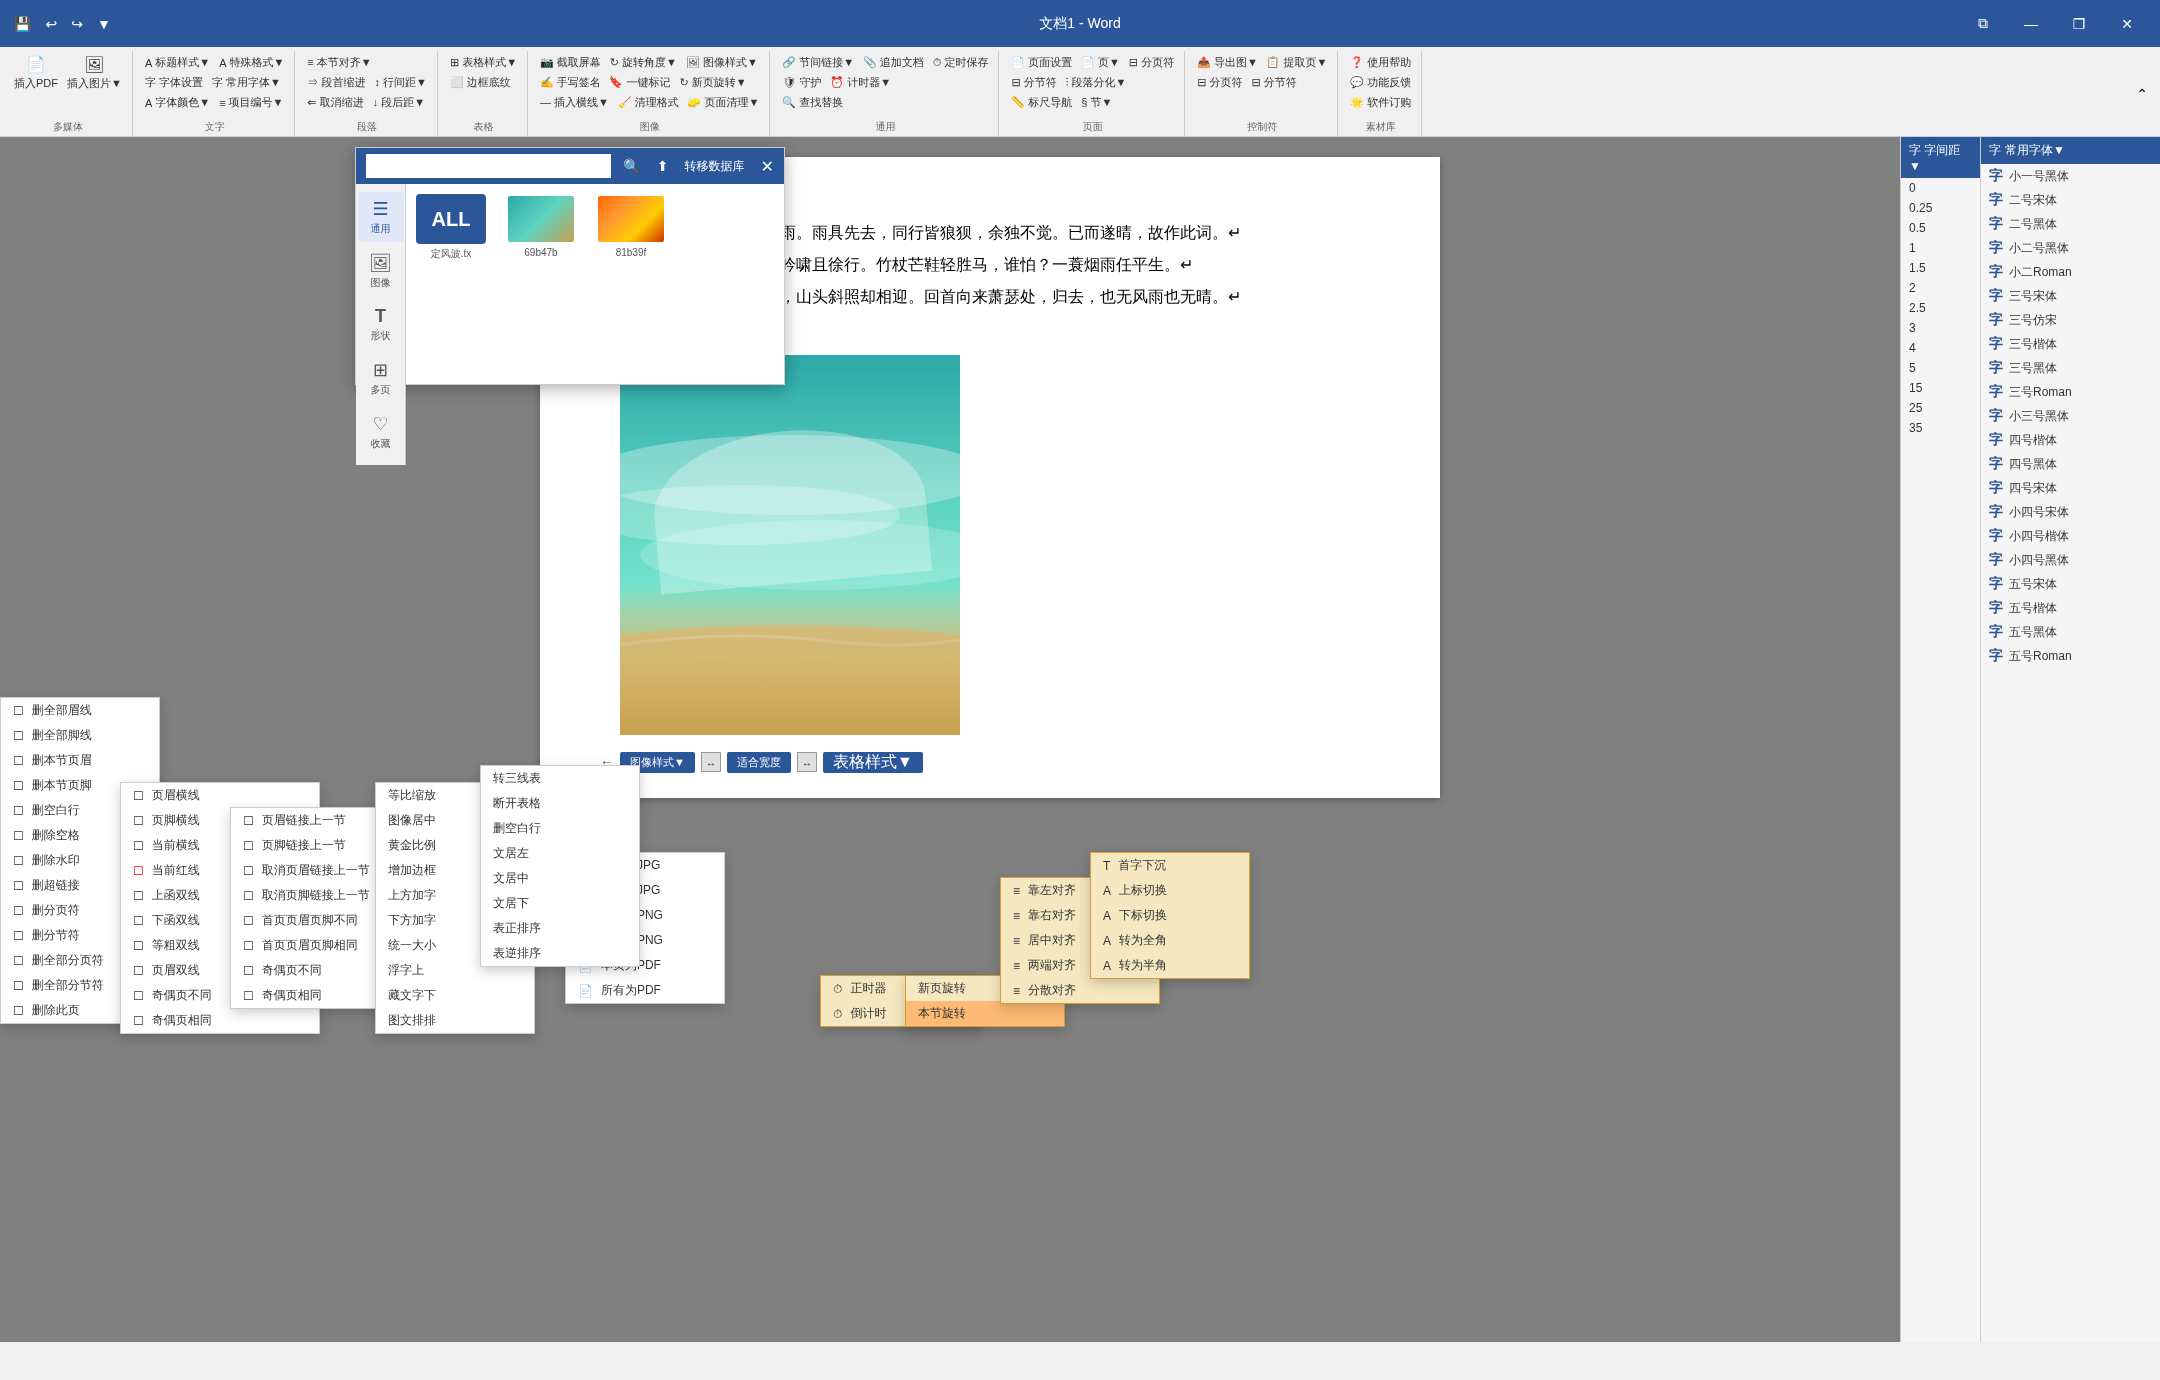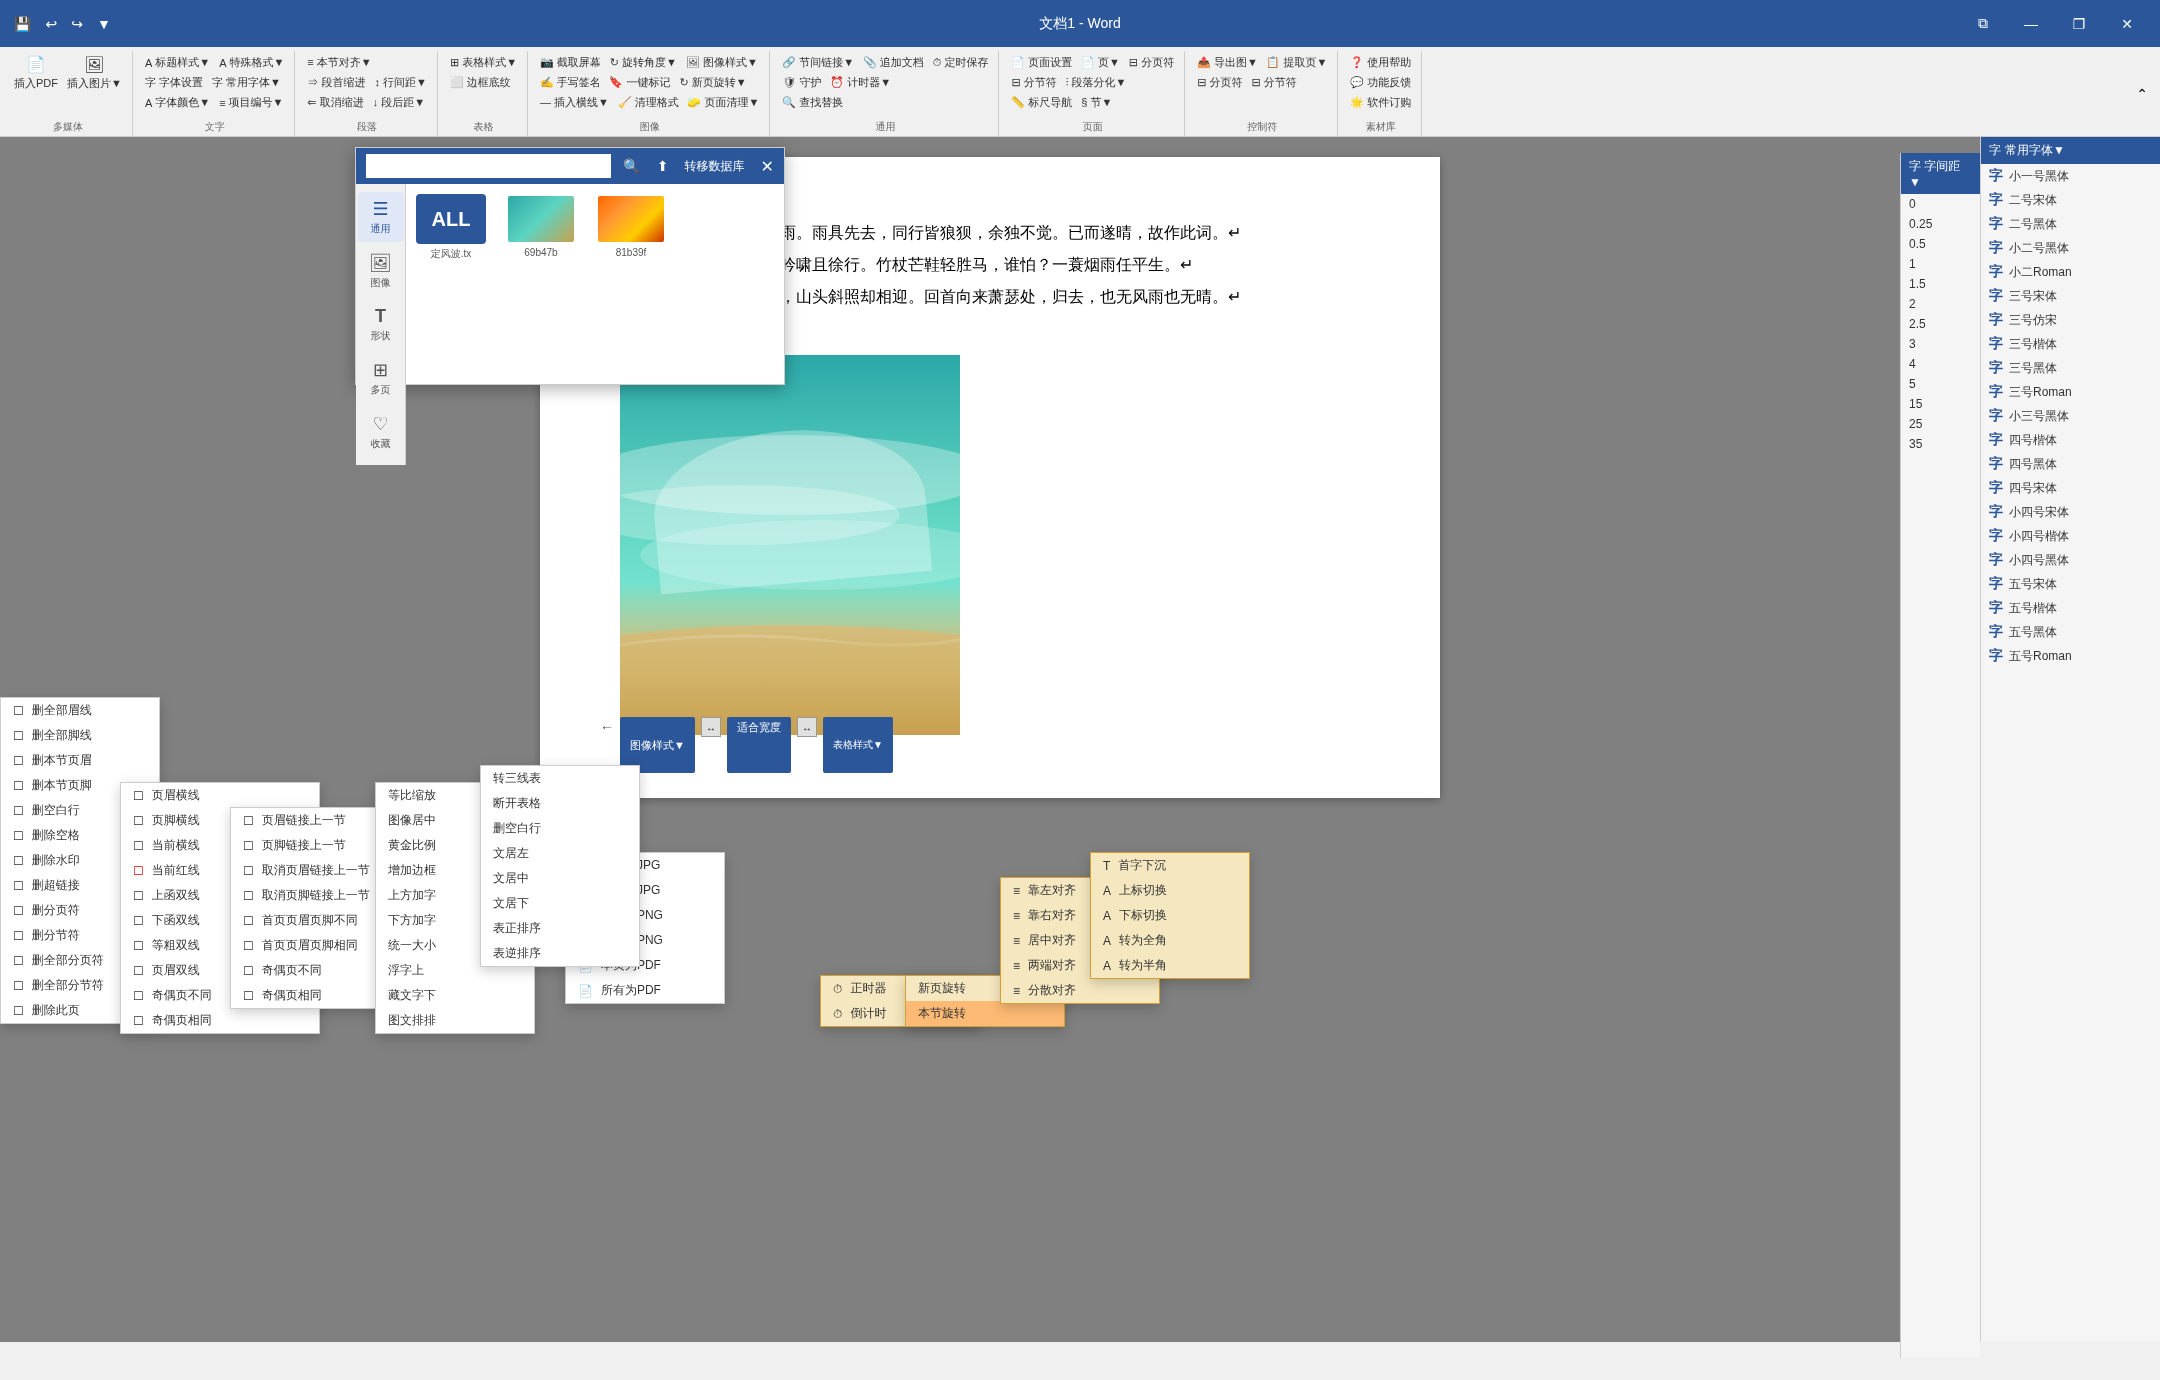--- a/index.html
+++ b/index.html
@@ -606,21 +606,21 @@
         
         <div style="position:absolute; bottom:-38px; left:0; display:flex; gap:6px;">
           <div style="background:#2b579a; color:white; padding:3px 10px; font-size:11px; border-radius:2px; cursor:pointer; display:flex; align-items:center; gap:4px;">
             <span>图像样式▼</span>
           </div>
           <div style="width:20px; height:20px; background:#e0e0e0; border:1px solid #999; display:flex; align-items:center; justify-content:center; cursor:pointer; font-size:10px;">↔</div>
           <div style="background:#2b579a; color:white; padding:3px 10px; font-size:11px; border-radius:2px; cursor:pointer;">
             <span>适合宽度</span>
           </div>
           <div style="width:20px; height:20px; background:#e0e0e0; border:1px solid #999; display:flex; align-items:center; justify-content:center; cursor:pointer; font-size:10px;">↔</div>
-          <div style="background:#2b579a; color:white; padding:21px 10px; font-size:10px; border-radius:2px; cursor:pointer;">
+          <div style="background:#2b579a; color:white; padding:0 10px; font-size:16px; border-radius:2px; cursor:pointer;">
             <span>表格样式▼</span>
           </div>
 
           <div style="position:absolute; left:-20px; top:0; font-size:14px; color:#555; cursor:pointer;">←</div>
         </div>
       </div>
 
     </div>
 
     <div id="float-panel">
@@ -965,21 +965,21 @@
           <span class="font-prefix">字</span>
           <span>五号黑体</span>
         </div>
         <div class="font-list-item">
           <span class="font-prefix">字</span>
           <span>五号Roman</span>
         </div>
       </div>
   </div>
 
-  <div id="right-panel2" style="position:absolute; right:180px; top:16px; width:80px; background:#f5f5f5; border-left:1px solid #ccc; display:flex; flex-direction:column; height:100%;">
+  <div id="right-panel2" style="position:absolute; right:180px; top:0; width:80px; background:#f5f5f5; border-left:1px solid #ccc; display:flex; flex-direction:column; height:100%;">
     <div id="right-panel2-header" style="background:#2b579a; color:white; padding:5px 8px; font-size:12px;">
       <span>字</span>
       <span>字间距▼</span>
     </div>
     <div id="spacing-list">
     <div class="spacing-item">0</div>
         <div class="spacing-item">0.25</div>
         <div class="spacing-item">0.5</div>
         <div class="spacing-item">1</div>
         <div class="spacing-item">1.5</div>

